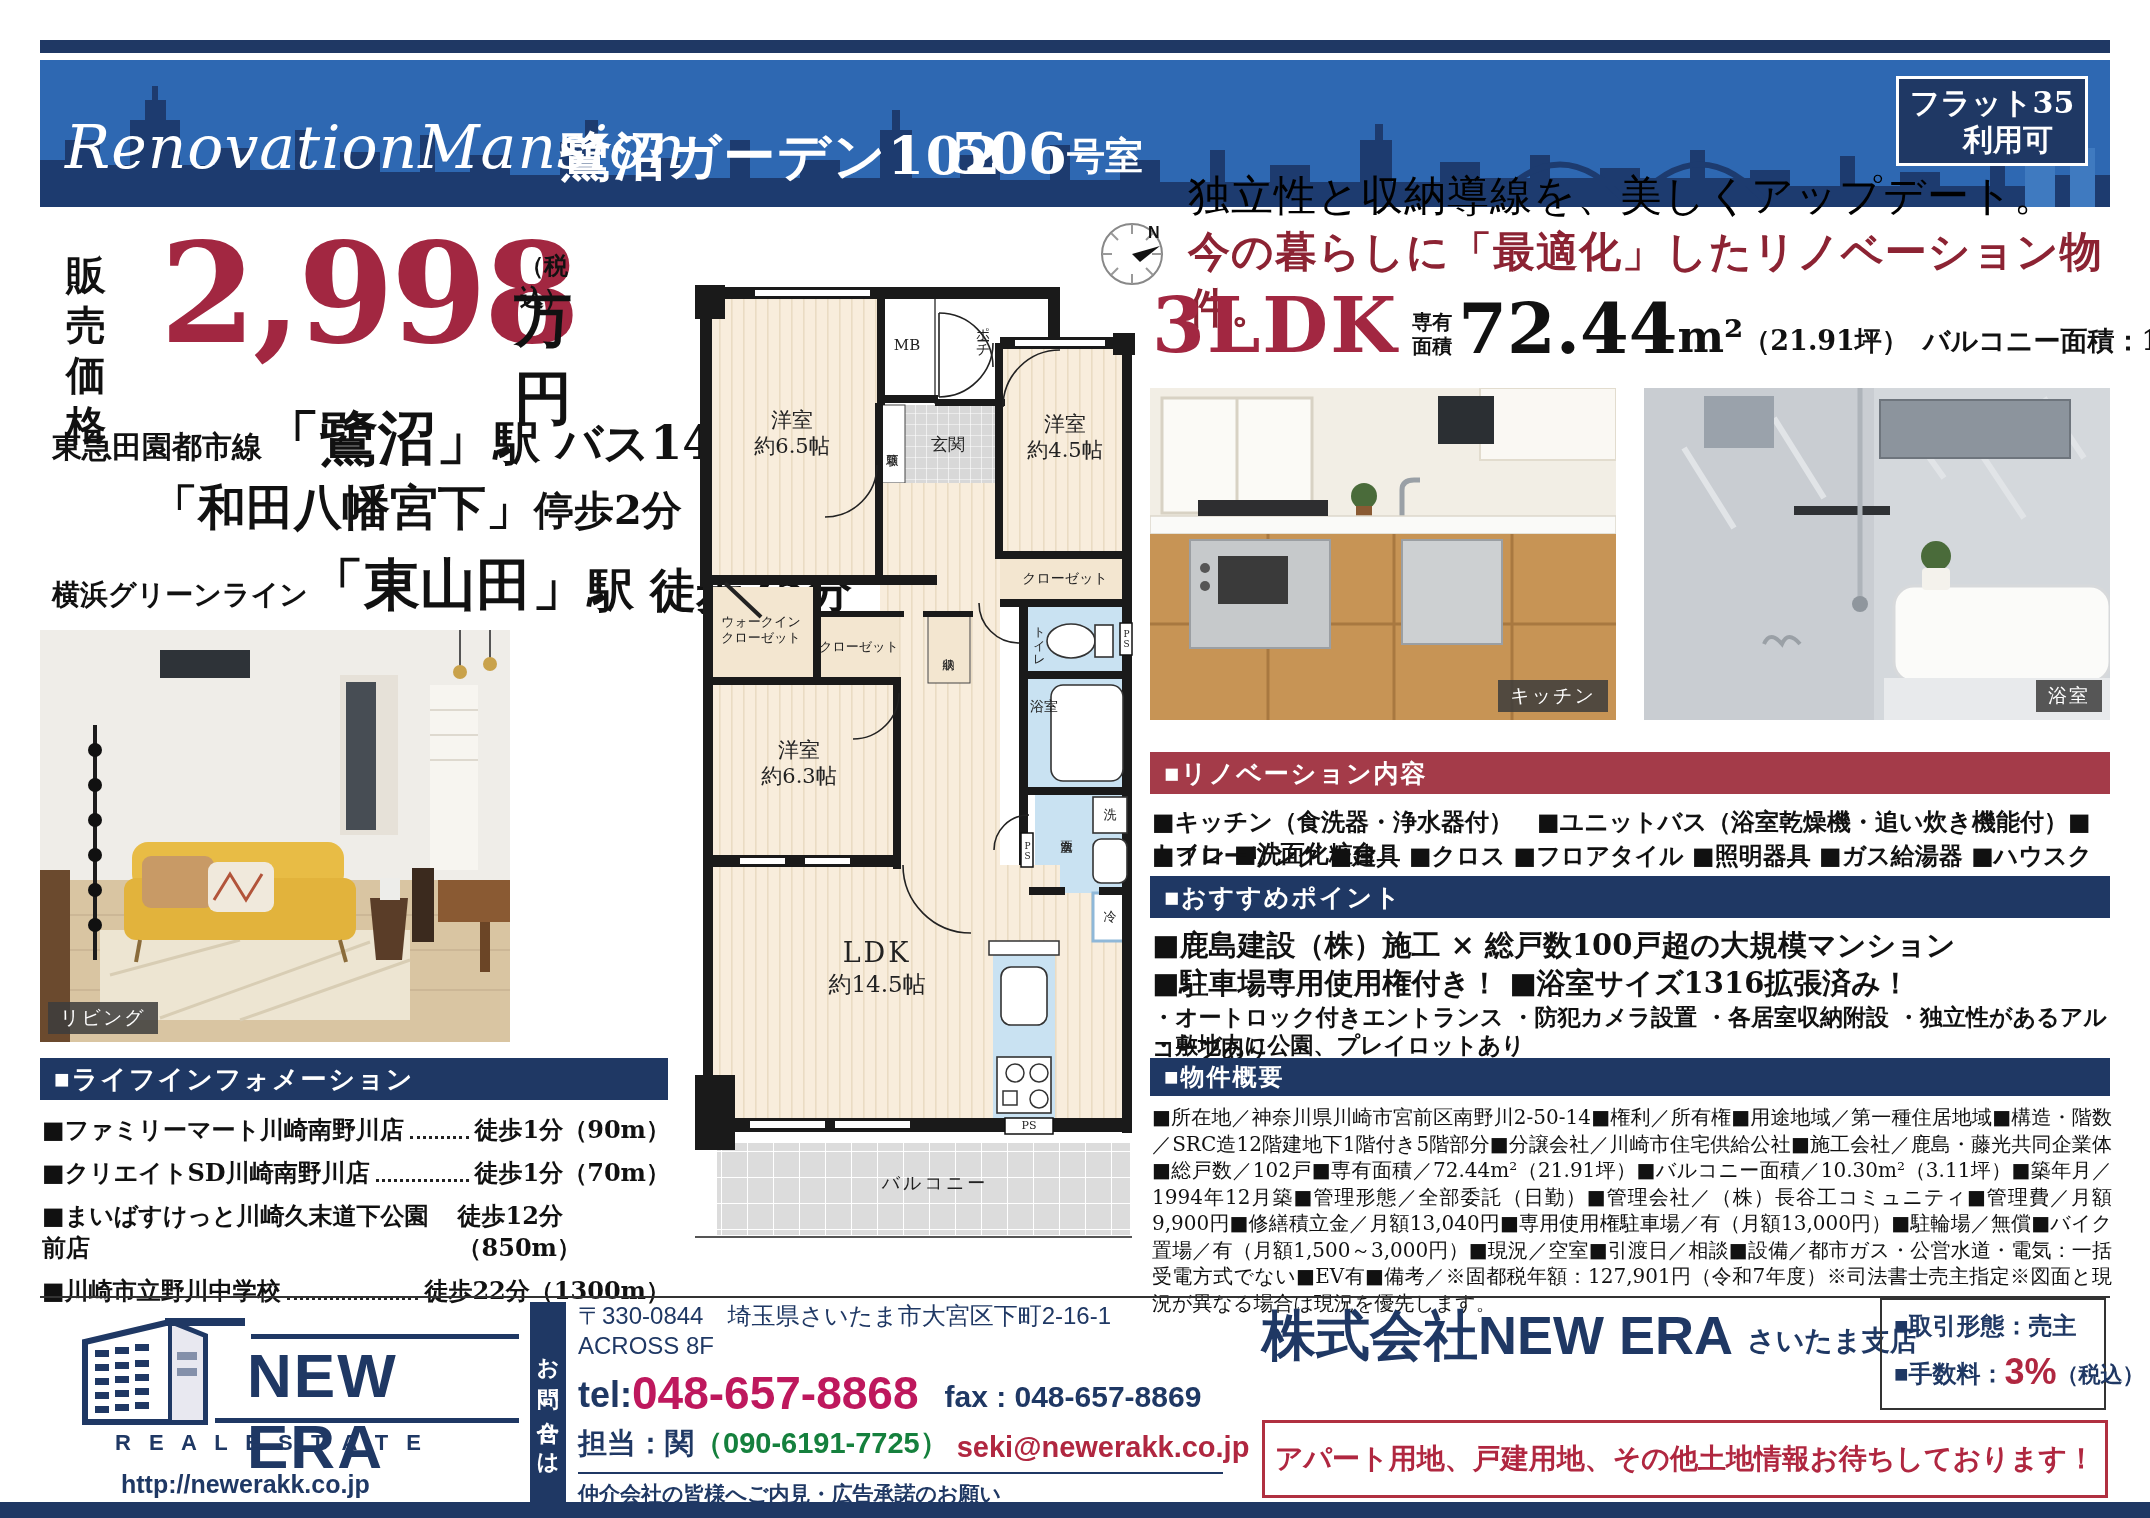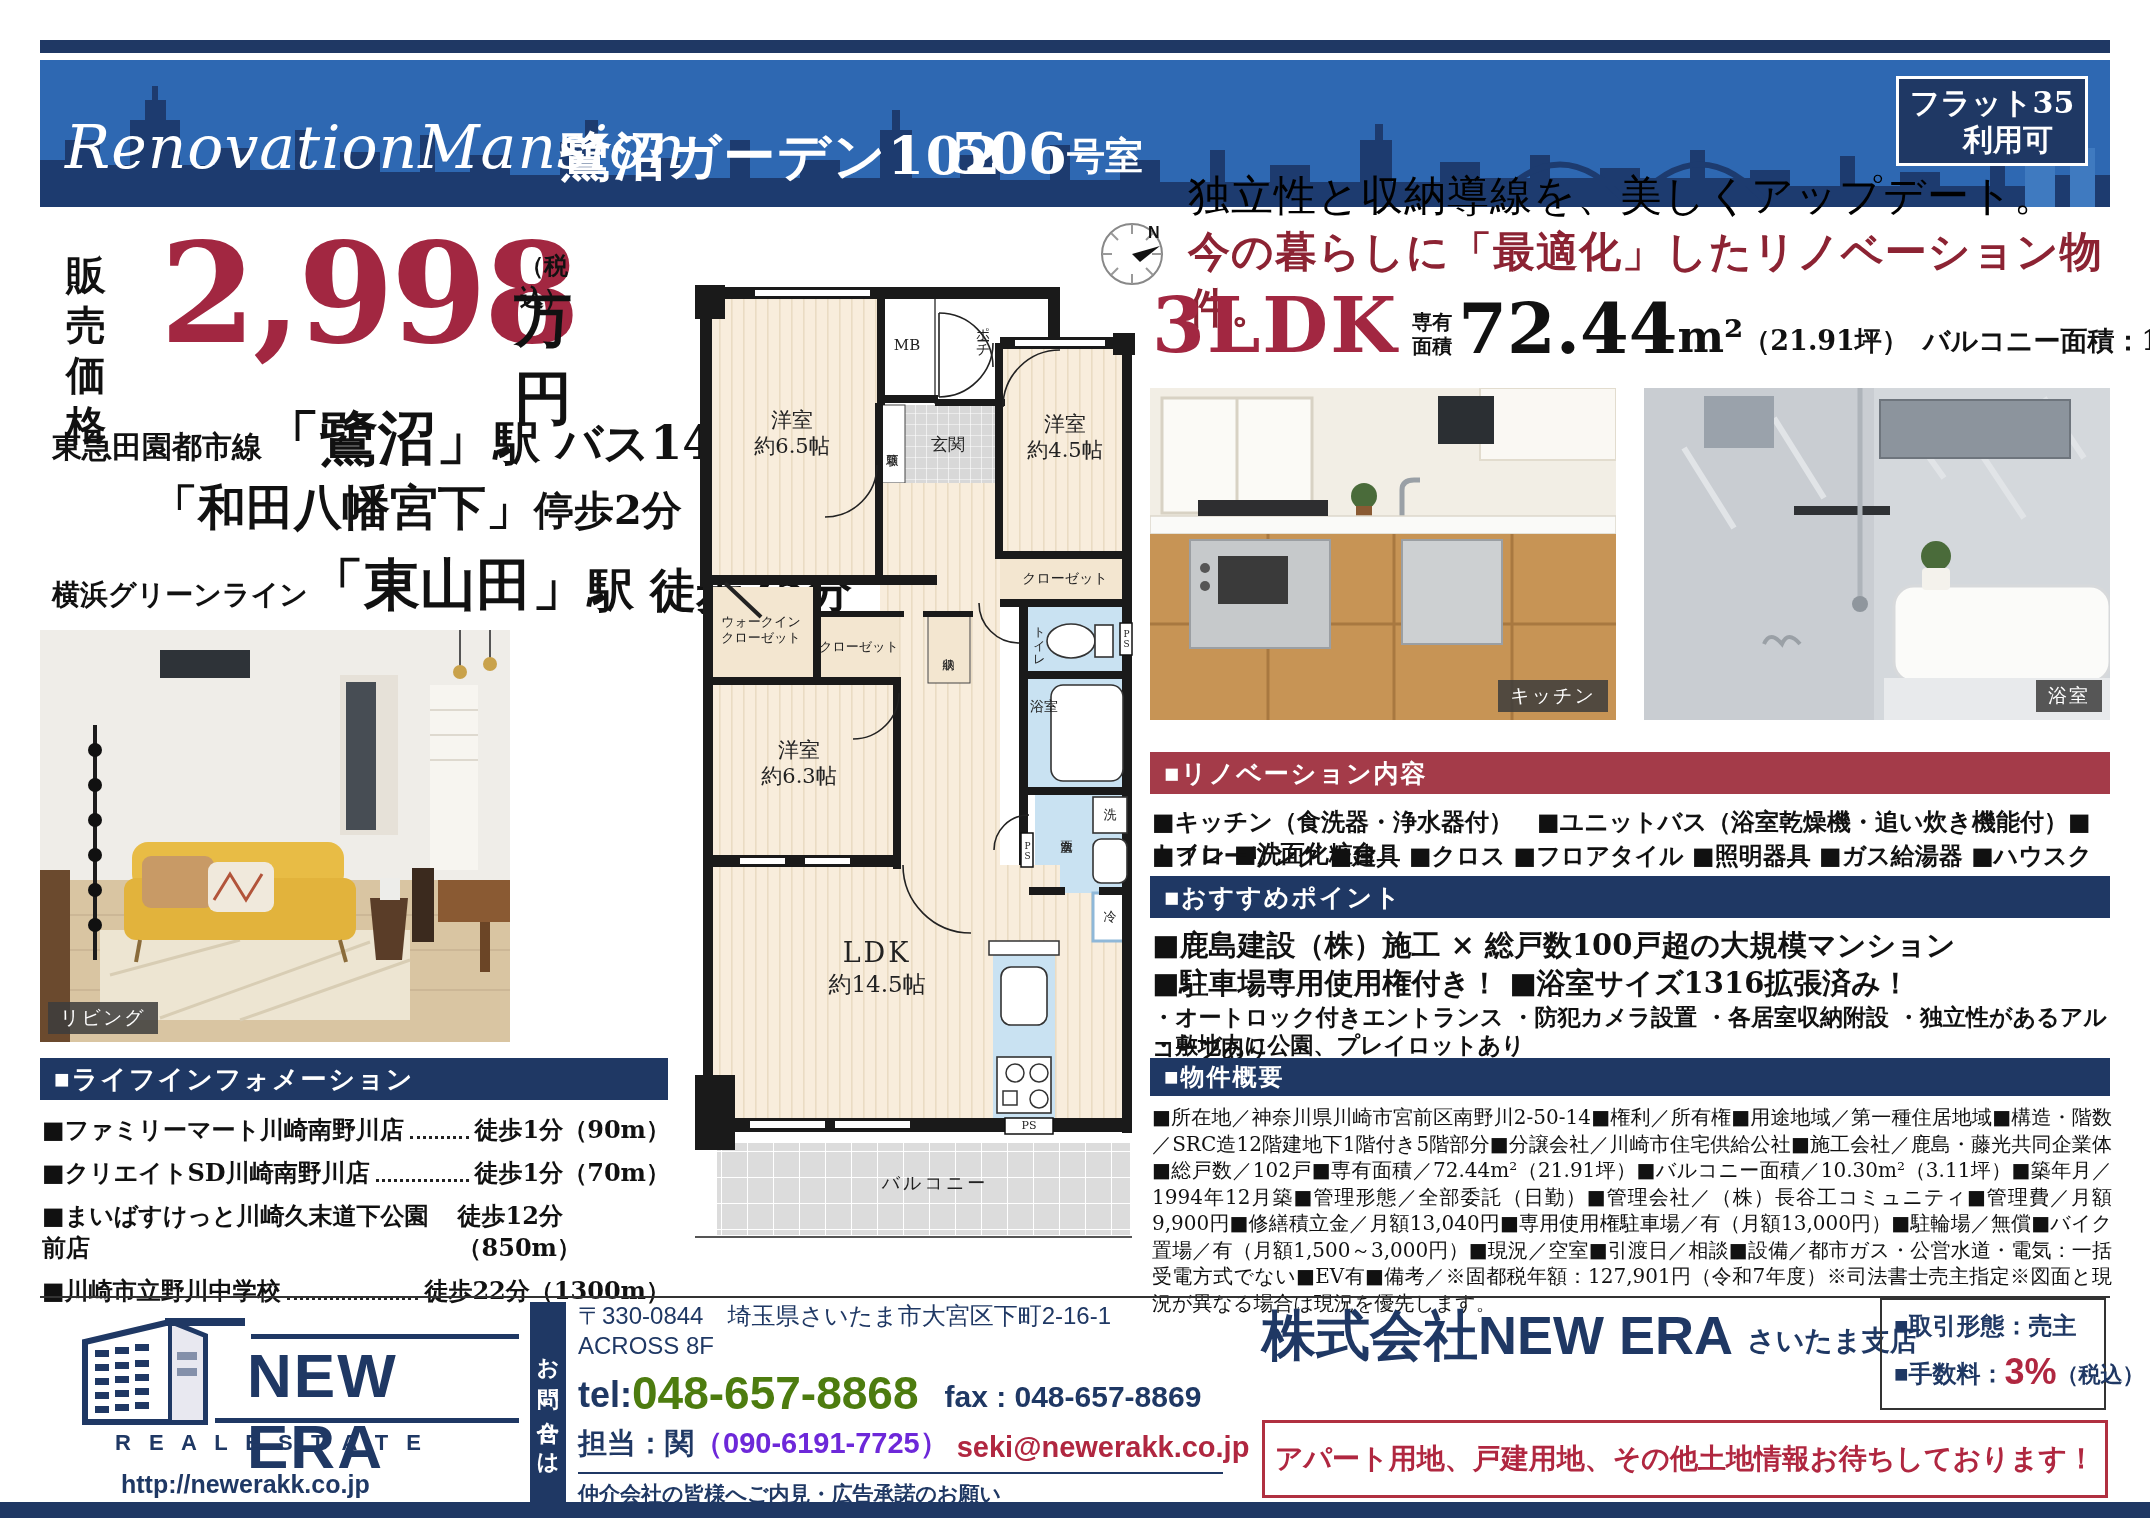--- a/index.html
+++ b/index.html
@@ -424,26 +424,26 @@
   <div class="abs navy" style="left:66px;top:160px;font-size:25px;font-weight:bold;">http://newerakk.co.jp</div>
 </div>
 
 <div class="abs vert" style="left:530px;top:1302px;width:36px;height:204px;background:#1F3864;color:#fff;font-size:22px;font-weight:bold;
             display:flex;align-items:center;justify-content:center;letter-spacing:4px;">お問い合せは</div>
 
 <div class="abs" style="left:578px;top:1300px;width:645px;">
   <div class="navy" style="font-size:24px;">〒330-0844　埼玉県さいたま市大宮区下町2-16-1　ACROSS 8F</div>
   <div class="flexend" style="margin-top:10px;">
     <span class="navy" style="font-size:36px;font-weight:bold;">tel:</span>
-    <span style="font-size:46px;font-weight:bold;color:#4d7c0f;line-height:1;">048-657-8868</span>
+    <span style="font-size:46px;font-weight:bold;color:#be185d;line-height:1;">048-657-8868</span>
     <span class="navy" style="font-size:30px;font-weight:bold;margin:0 0 2px 26px;">fax : 048-657-8869</span>
   </div>
   <div class="flexend" style="margin-top:8px;">
     <span class="navy" style="font-size:29px;font-weight:bold;">担当：関</span>
-    <span style="font-size:29px;font-weight:bold;color:#6d28d9;">（090-6191-7725）</span>
+    <span style="font-size:29px;font-weight:bold;color:#15803d;">（090-6191-7725）</span>
     <span style="font-size:29px;font-weight:bold;color:#B02740;margin-left:8px;">seki@newerakk.co.jp</span>
   </div>
   <div style="margin-top:8px;width:645px;height:2px;background:#1F3864;"></div>
   <div class="navy" style="margin-top:6px;font-size:21px;font-weight:bold;">仲介会社の皆様へご内見・広告承諾のお願い</div>
   <div class="navy" style="margin-top:4px;font-size:19px;">ご案内・広告承諾は名刺もしくは御社名・担当者様氏名・ご連絡先・物件名号室・日時を記載の上</div>
 
 </div>
 
 <div class="abs" style="left:1262px;top:1300px;width:850px;">
   <div class="flexend" style="margin-top:8px;">

